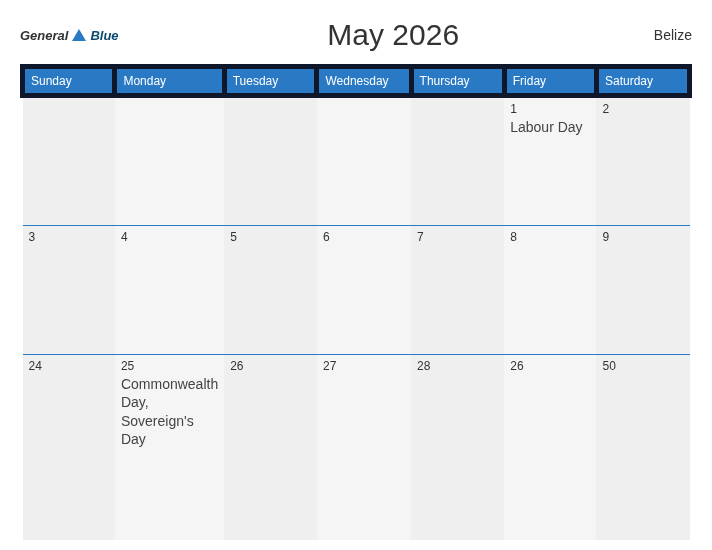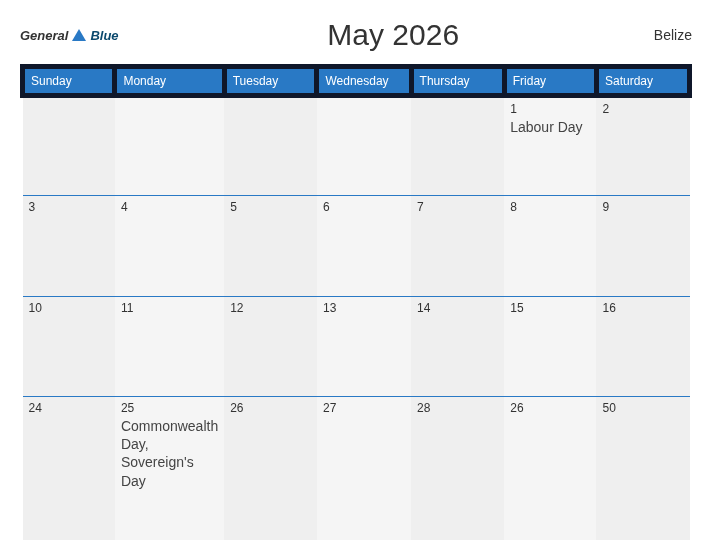--- a/index.html
+++ b/index.html
@@ -166,43 +166,20 @@
           </td>
           <td>
             <span class="day-num">8</span>
           </td>
           <td>
             <span class="day-num">9</span>
           </td>
         </tr>
         <tr>
           <td>
-            <span class="day-num">10</span>
-          </td>
-          <td>
-            <span class="day-num">11</span>
-          </td>
-          <td>
-            <span class="day-num">12</span>
-          </td>
-          <td>
-            <span class="day-num">13</span>
-          </td>
-          <td>
-            <span class="day-num">14</span>
-          </td>
-          <td>
-            <span class="day-num">15</span>
-          </td>
-          <td>
-            <span class="day-num">16</span>
-          </td>
-        </tr>
-        <tr>
-          <td>
             <span class="day-num">24</span>
           </td>
           <td>
             <span class="day-num">25</span>
             <span class="event">Commonwealth Day, Sovereign's Day</span>
           </td>
           <td>
             <span class="day-num">26</span>
           </td>
           <td>

